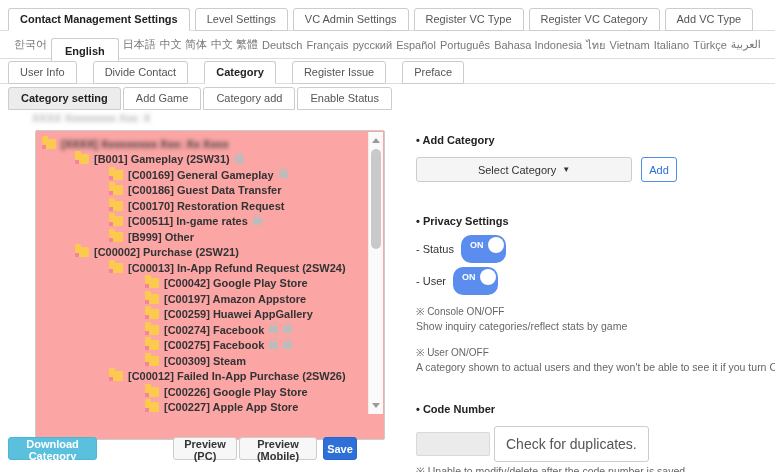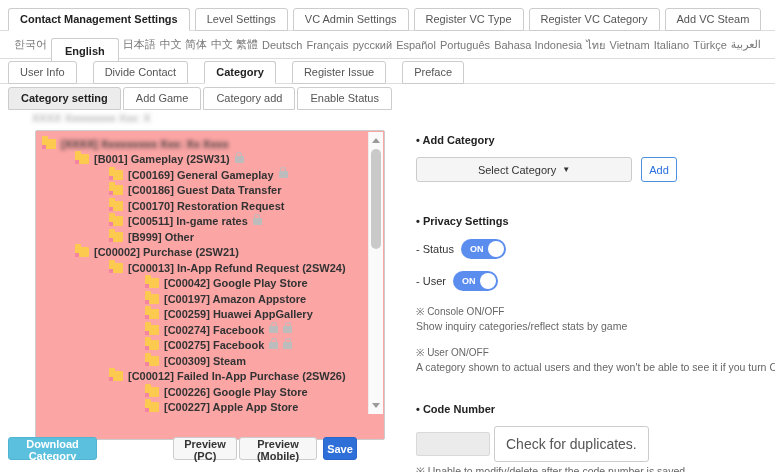--- a/index.html
+++ b/index.html
@@ -75,21 +75,21 @@
     font-family:inherit; font-size:11px; color:#333; cursor:pointer;
     display:flex; align-items:center; justify-content:center; gap:6px;
   }
   #select-category .caret { font-size:8px; color:#333; }
   #add-btn {
     margin-left:9px; width:36px; height:25px; background:#fff; border:1px solid #4d90e2;
     border-radius:3px; color:#2a6fdb; font-family:inherit; font-size:11px; cursor:pointer;
   }
   .toggle-row { display:flex; align-items:center; margin-top:12px; height:20px; }
   .toggle-row .tlabel { color:#333; margin-right:7px; }
-  .toggle { position:relative; display:inline-block; width:45px; height:20px;
+  .toggle { position:relative; display:inline-block; width:45px; height:28px;
             background:#5b8def; border-radius:10px; cursor:pointer; flex:none; }
   .toggle .on { position:absolute; left:9px; top:5px; font-size:9px; font-weight:bold; color:#fff; }
   .toggle .knob { position:absolute; right:2px; top:2px; width:16px; height:16px;
                   background:#fff; border-radius:50%; }
   .note-title { margin-top:13px; color:#666; font-size:10px; white-space:nowrap; }
   .note { margin-top:2px; color:#666; font-size:10.5px; white-space:nowrap; }
   #code-input { width:74px; height:24px; background:#ebebeb; border:1px solid #d9d9d9;
                 border-radius:2px; font-family:inherit; font-size:11px; padding:0 6px; color:#333; }
   #check-btn { margin-left:4px; height:36px; padding:0 11px; background:#fff; border:1px solid #ccc;
                border-radius:3px; color:#555; font-family:inherit; font-size:14px; cursor:pointer; }
@@ -107,21 +107,21 @@
 <body>
 
 <div id="page">
 
   <div class="navrow" id="nav-top">
       <span class="tab active">Contact Management Settings</span>
       <span class="tab">Level Settings</span>
       <span class="tab">VC Admin Settings</span>
       <span class="tab">Register VC Type</span>
       <span class="tab">Register VC Category</span>
-      <span class="tab">Add VC Steam</span>
+      <span class="tab">Add VC Type</span>
     </div>
   <div class="navrow" id="nav-langs">
       <span class="lang">한국어</span>
       <span class="lang active">English</span>
       <span class="lang">日本語</span>
       <span class="lang">中文 简体</span>
       <span class="lang">中文 繁體</span>
       <span class="lang">Deutsch</span>
       <span class="lang">Français</span>
       <span class="lang">русский</span>

